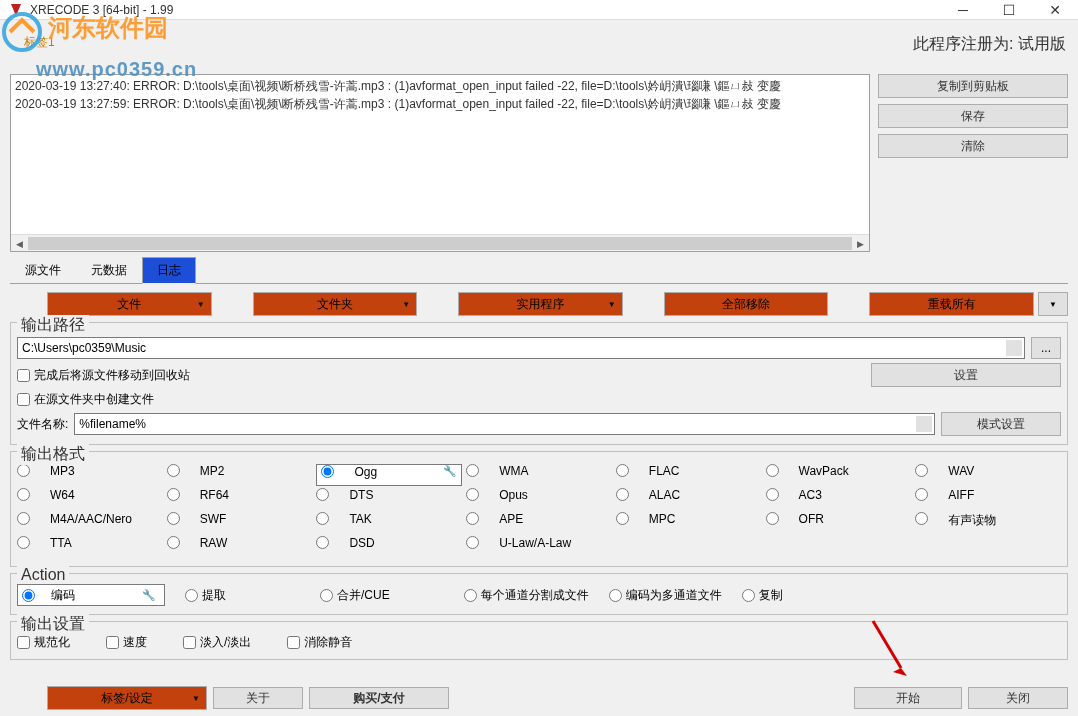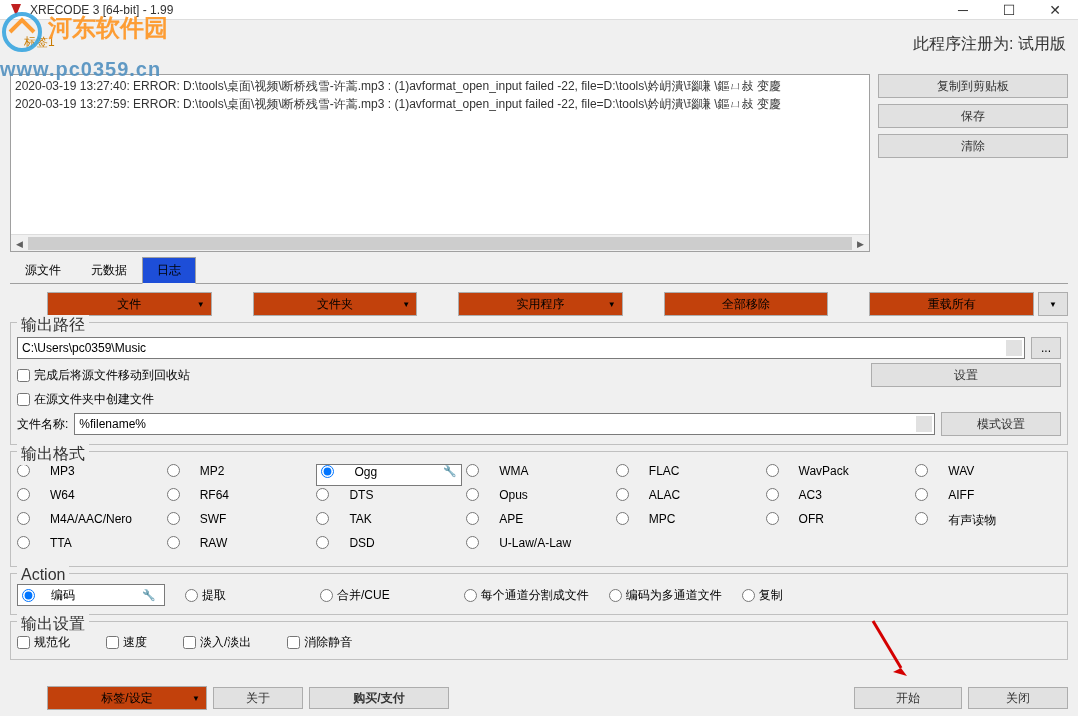--- a/index.html
+++ b/index.html
@@ -6,21 +6,21 @@
 body { background: #f0f0f0; width: 1078px; height: 716px; overflow: hidden; position: relative; }
 
 .titlebar { height: 20px; background: #fff; display: flex; align-items: center; justify-content: space-between; border-bottom: 1px solid #ddd; position: relative; }
 .titlebar-left { display: flex; align-items: center; padding-left: 8px; }
 .app-icon { width: 16px; height: 16px; margin-right: 6px; }
 .titlebar-title { font-size: 12px; color: #333; }
 .titlebar-controls { display: flex; }
 .titlebar-btn { width: 46px; height: 30px; display: flex; align-items: center; justify-content: center; font-size: 14px; color: #333; cursor: pointer; }
 
 .watermark { position: absolute; top: 10px; left: 0; width: 340px; opacity: 0.9; z-index: 5; pointer-events: none; }
-.wm-url { font-size: 20px; color: #5190c0; font-weight: bold; letter-spacing: 1px; }
+.wm-url { font-size: 20px; color: #5190c0; font-weight: bold; letter-spacing: 1px; padding-left: 36px; }
 
 .reg-status { position: absolute; top: 34px; right: 12px; font-size: 16px; color: #333; }
 .tab-row-top { position: absolute; top: 34px; left: 24px; font-size: 12px; color: #c77a00; }
 
 .main { padding: 54px 10px 4px 10px; }
 
 .log-panel { display: flex; gap: 8px; }
 .log-text { flex: 1; height: 178px; background: #fff; border: 1px solid #a0a0a0; font-size: 12px; color: #333; padding: 2px 4px; overflow: hidden; position: relative; }
 .log-line { white-space: nowrap; overflow: hidden; text-overflow: clip; line-height: 18px; }
 .log-scroll-h { position: absolute; bottom: 0; left: 0; right: 0; height: 17px; background: #f0f0f0; border-top: 1px solid #ddd; }

